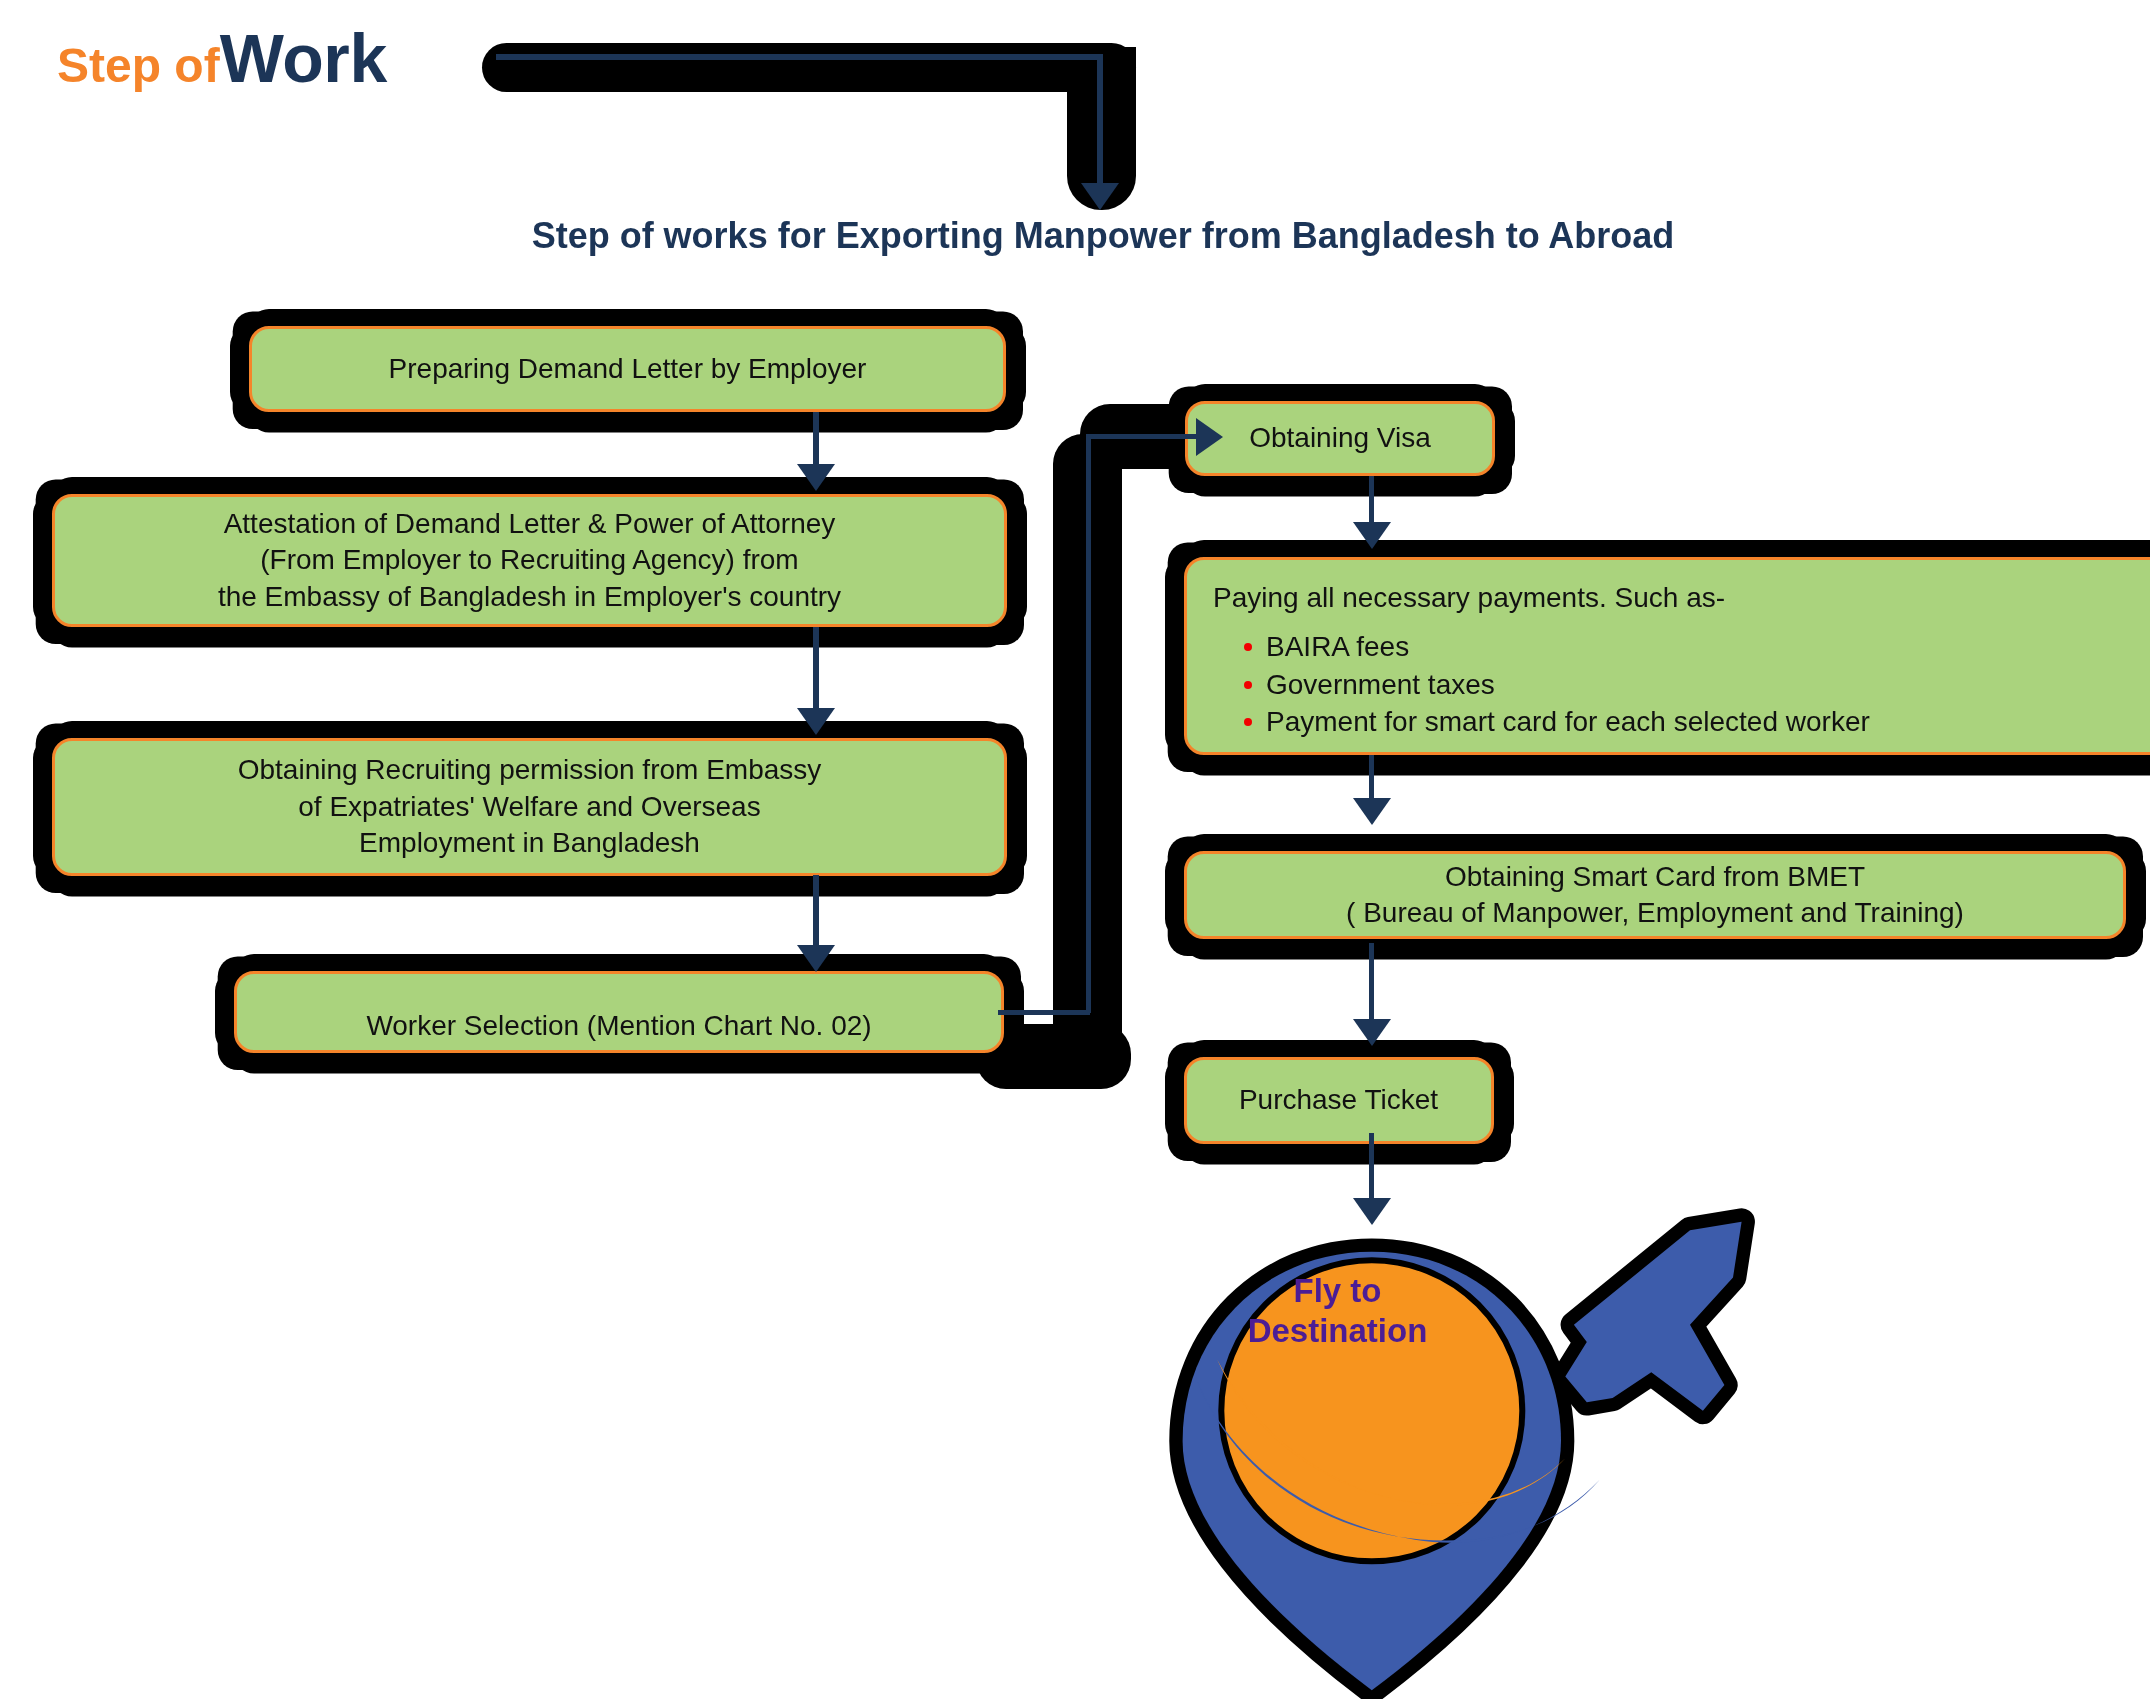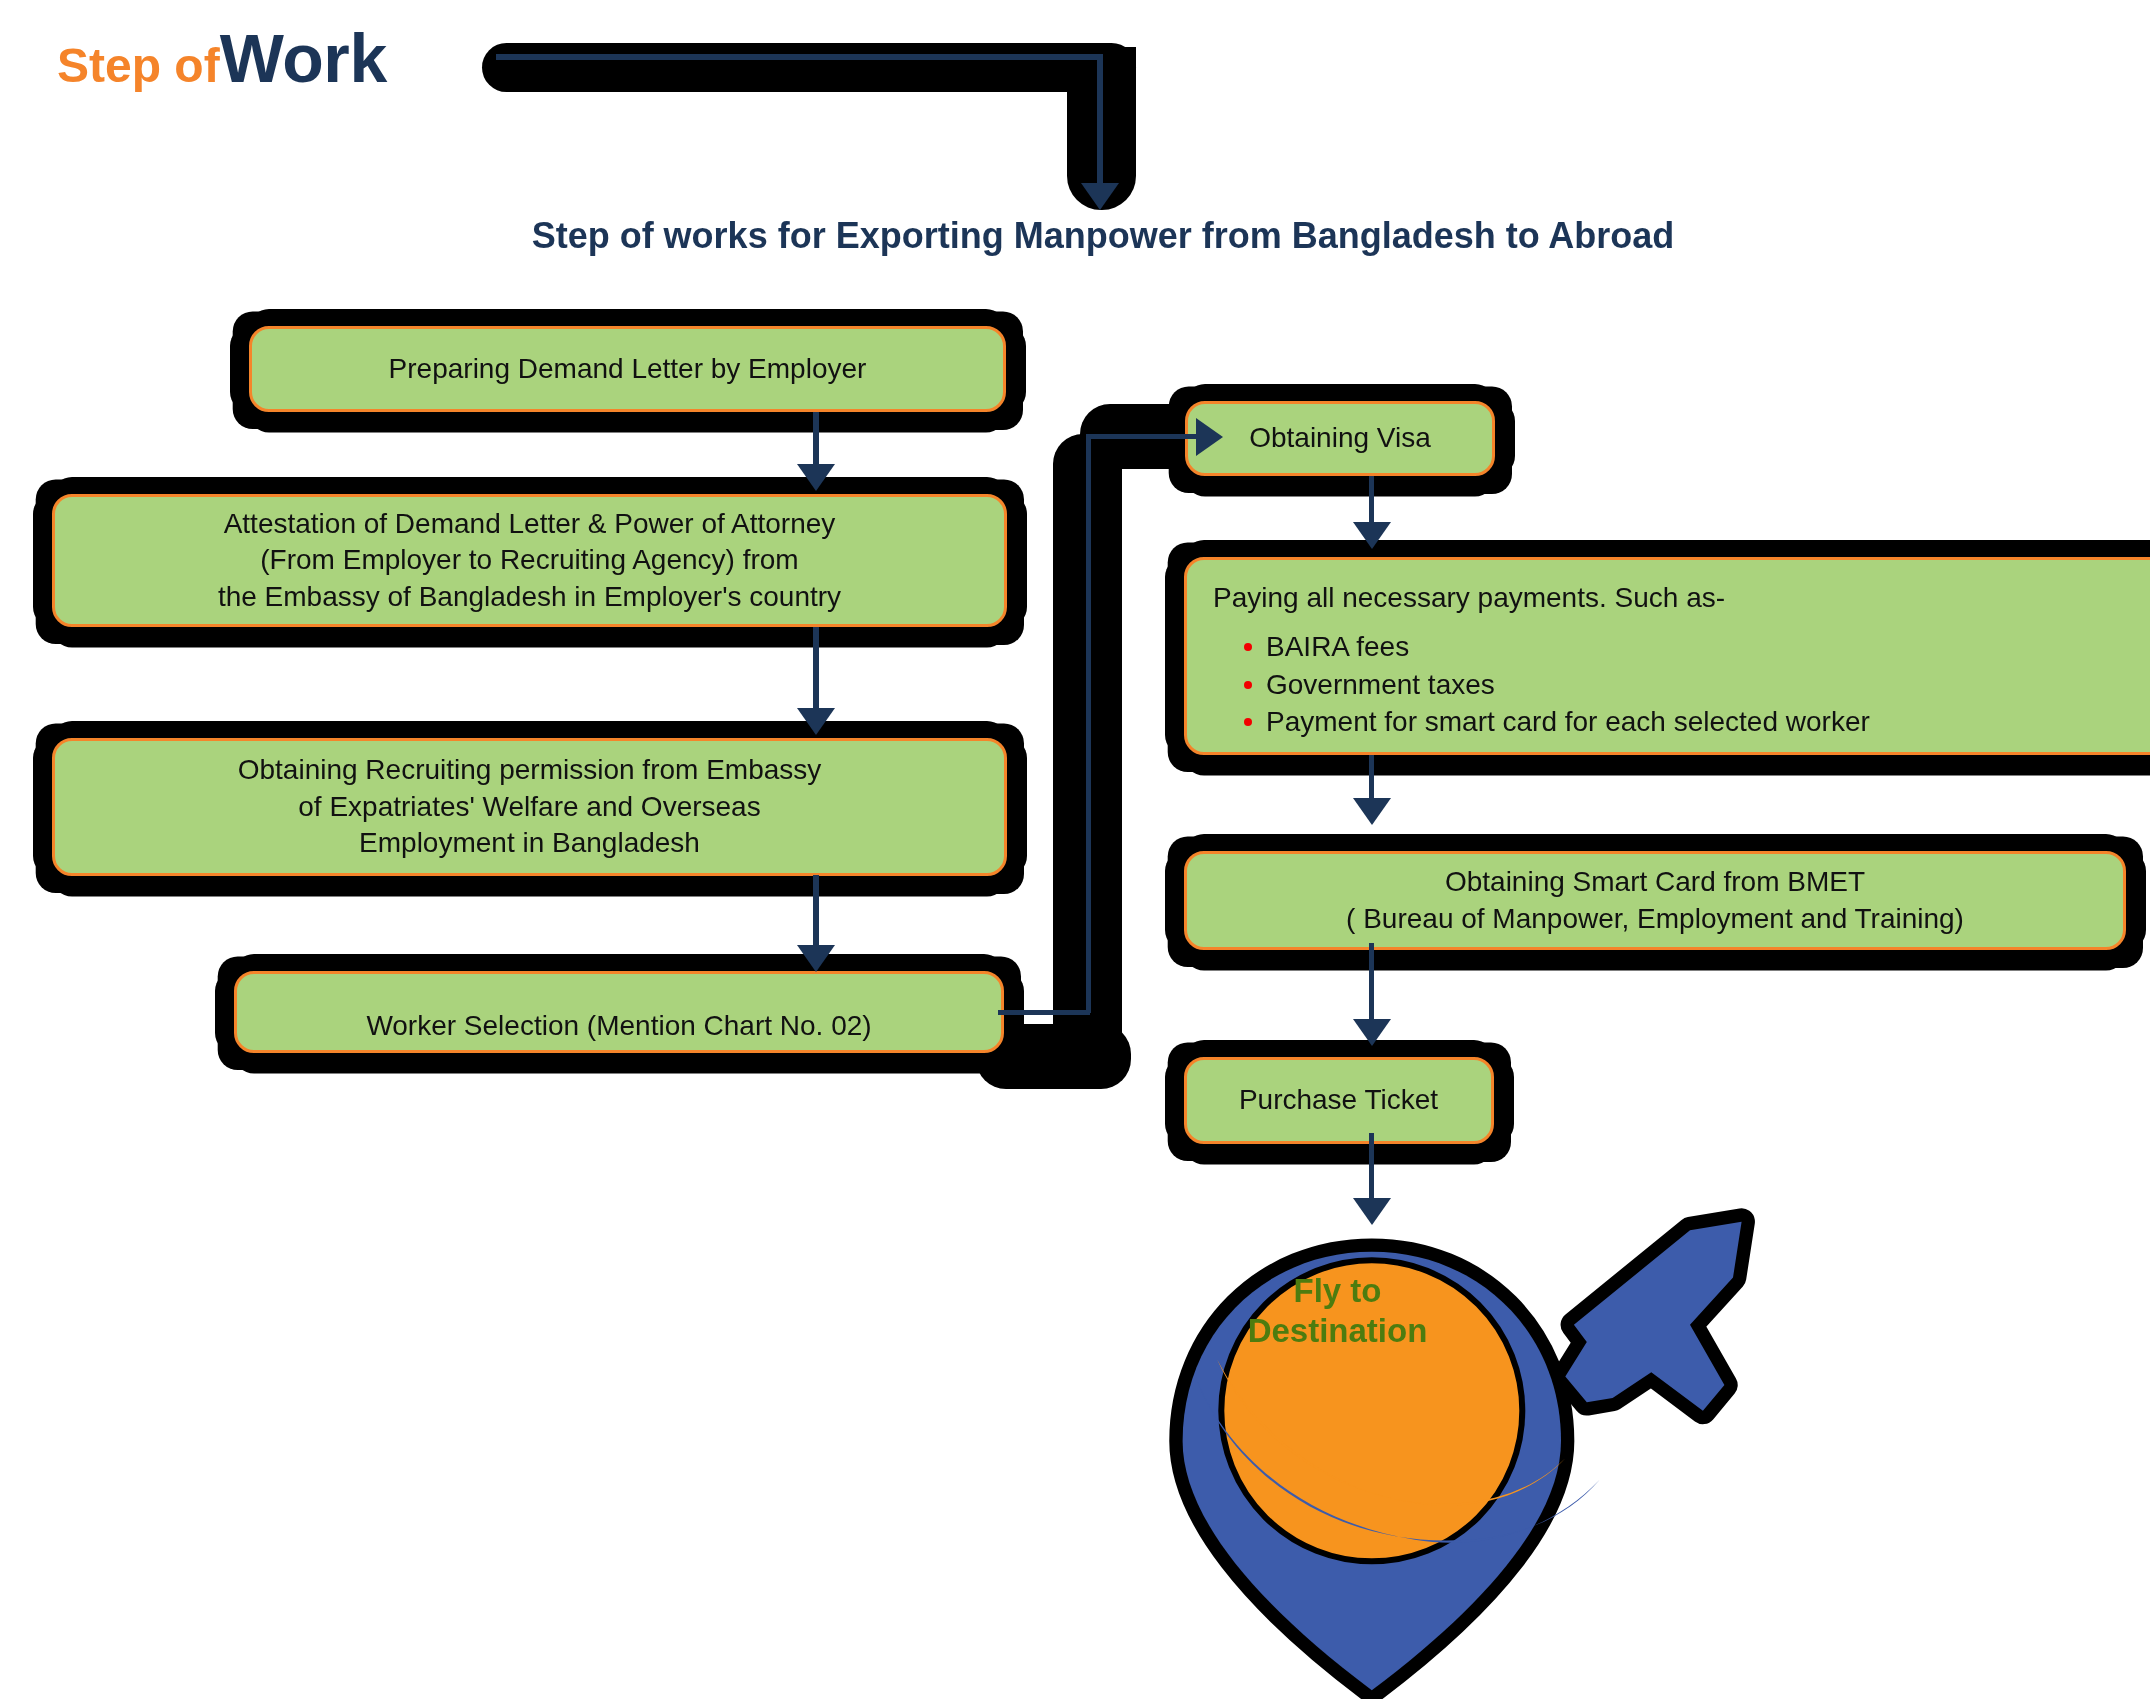--- a/index.html
+++ b/index.html
@@ -146,21 +146,21 @@
   }
   #destination svg { display: block; }
   .dest-label {
     position: absolute;
     left: 1217px;
     top: 1271px;
     width: 241px;
     text-align: center;
     font-size: 33px;
     font-weight: 700;
-    color: #4d7c0f;
+    color: #4c1d95;
     line-height: 1.22;
     z-index: 9;
     white-space: pre-line;
   }
 </style>
 </head>
 <body>
 
 <div id="stage">
 
@@ -226,21 +226,21 @@
       </li>
       <li>
         <span>Government taxes</span>
       </li>
       <li>
         <span>Payment for smart card for each selected worker</span>
       </li>
     </ul>
   </div>
 
-  <div class="node" style="left:1184px; top:851px; width:942px; height:99px;">
+  <div class="node" style="left:1184px; top:851px; width:942px; height:88px;">
     <span class="txt">Obtaining Smart Card from BMET
 ( Bureau of Manpower, Employment and Training)</span>
   </div>
 
   <div class="node" style="left:1184px; top:1057px; width:310px; height:87px;padding-left:12px;">
     <span class="txt">Purchase Ticket</span>
   </div>
 
   <div class="conn" style="left:1369px; top:476px; width:5.2px; height:49px;"></div>
   <div class="arrow-down" style="left:1353px; top:522px;"></div>

